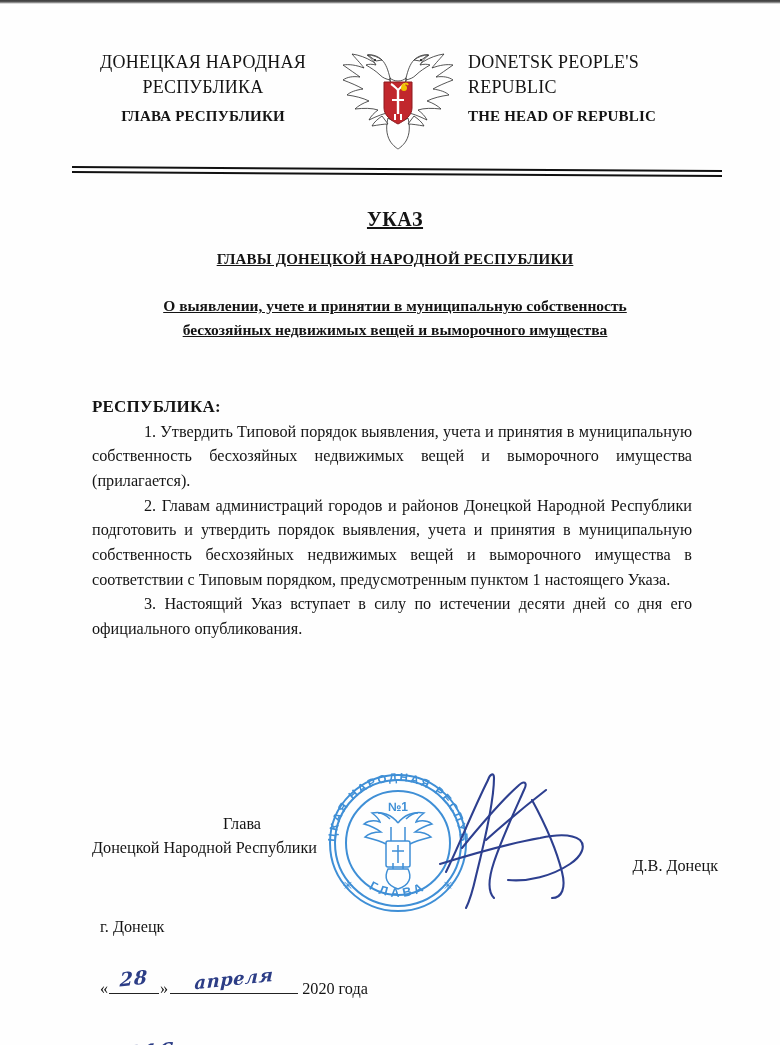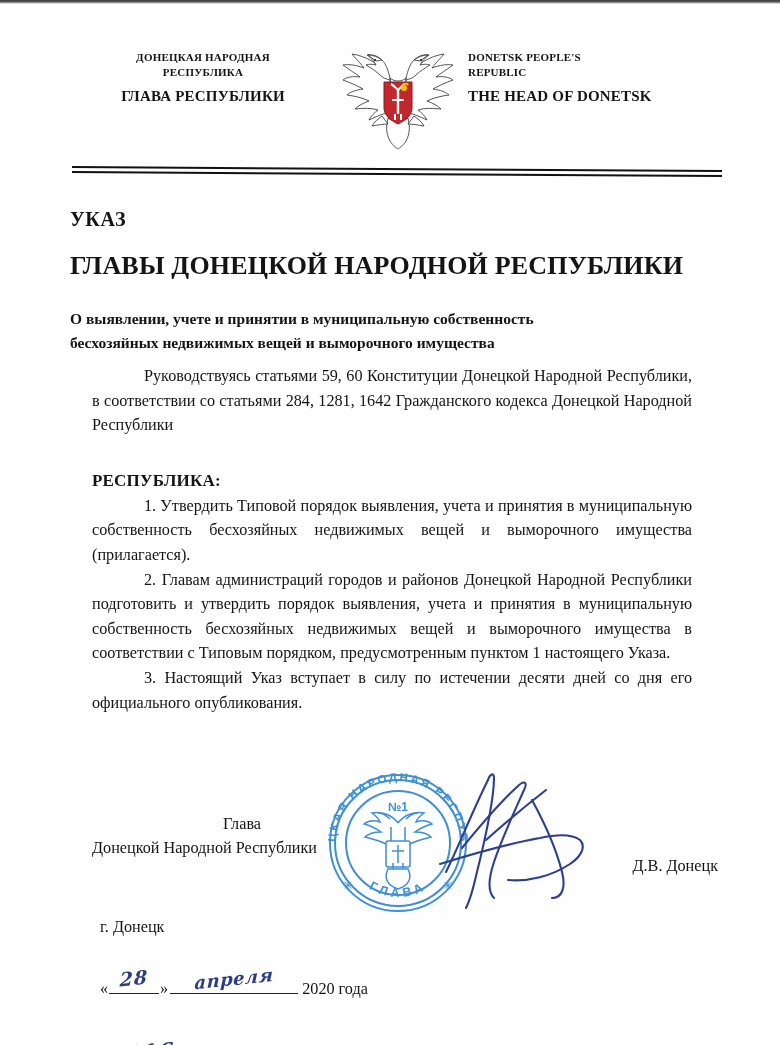--- a/index.html
+++ b/index.html
@@ -43,22 +43,22 @@
     width: 250px;
     padding-top: 16px;
     text-align: center;
     font-weight: bold;
     line-height: 1.38;
     letter-spacing: .2px;
   }
   .hdr-col.left  { text-align: center; }
   .hdr-col.right { text-align: left; }
   .hdr-title {
-    font-size: 11px;
-    font-weight: bold;
+    font-size: 18px;
+    font-weight: normal;
   }
   .hdr-sub {
     font-size: 15px;
     font-weight: bold;
     margin-top: 6px;
   }
   .hdr-title .ln, .hdr-sub .ln { display: block; }
 
   .emblem {
     width: 120px;
@@ -83,29 +83,30 @@
     width: 100%;
   }
   .rule i.a { height: 2px; }
   .rule i.b { height: 2px; margin-top: 3px; }
 
   
   .doc-title {
     position: absolute;
     left: 70px; right: 60px;
     top: 208px;
-    text-align: left;
+    text-align: center;
+    text-decoration: underline;
   }
   .t-ukaz {
     font-size: 20px;
     font-weight: bold;
     letter-spacing: .6px;
   }
   .t-glavy {
-    font-size: 26px;
+    font-size: 15px;
     font-weight: bold;
     margin-top: 20px;
     letter-spacing: .2px;
   }
   .t-subject {
     font-size: 15.5px;
     font-weight: bold;
     margin-top: 26px;
     line-height: 1.58;
   }
@@ -289,41 +290,40 @@
           <path d="M64 52 C66 49 69 49 70 51" stroke="#f2c200" stroke-width="2" fill="none"></path>
         </g>
       </svg>
     </div>
 
     <div class="hdr-col right">
       <div class="hdr-title">
         <span class="ln">DONETSK PEOPLE'S</span>
         <span class="ln">REPUBLIC</span>
       </div>
-      <div class="hdr-sub">THE HEAD OF DONETSK</div>
+      <div class="hdr-sub">THE HEAD OF REPUBLIC</div>
     </div>
   </div>
 
   <div class="rule">
     <i class="a"></i>
       <i class="b"></i>
   </div>
 
   <div class="doc-title">
     <div class="t-ukaz">УКАЗ</div>
     <div class="t-glavy">ГЛАВЫ ДОНЕЦКОЙ НАРОДНОЙ РЕСПУБЛИКИ</div>
     <div class="t-subject">
       <span class="ln">О выявлении, учете и принятии в муниципальную собственность</span>
       <span class="ln">бесхозяйных недвижимых вещей и выморочного имущества</span>
     </div>
   </div>
 
   <div class="body">
 
-    <p class="just">Руководствуясь статьями 59, 60 Конституции Донецкой Народной Республики, в соответствии со статьями 284, 1281, 1642 Гражданского кодекса Донецкой Народной Республики</p>
 
     <p class="resolve">РЕСПУБЛИКА:</p>
 
     <p class="just pt">1. Утвердить Типовой порядок выявления, учета и принятия в муниципальную собственность бесхозяйных недвижимых вещей и выморочного имущества (прилагается).</p>
     <p class="just pt">2. Главам администраций городов и районов Донецкой Народной Республики подготовить и утвердить порядок выявления, учета и принятия в муниципальную собственность бесхозяйных недвижимых вещей и выморочного имущества в соответствии с Типовым порядком, предусмотренным пунктом 1 настоящего Указа.</p>
     <p class="just pt">3. Настоящий Указ вступает в силу по истечении десяти дней со дня его официального опубликования.</p>
   </div>
 
   <div class="stamp">
     <svg viewBox="0 0 172 172" xmlns="http://www.w3.org/2000/svg" aria-hidden="true">

